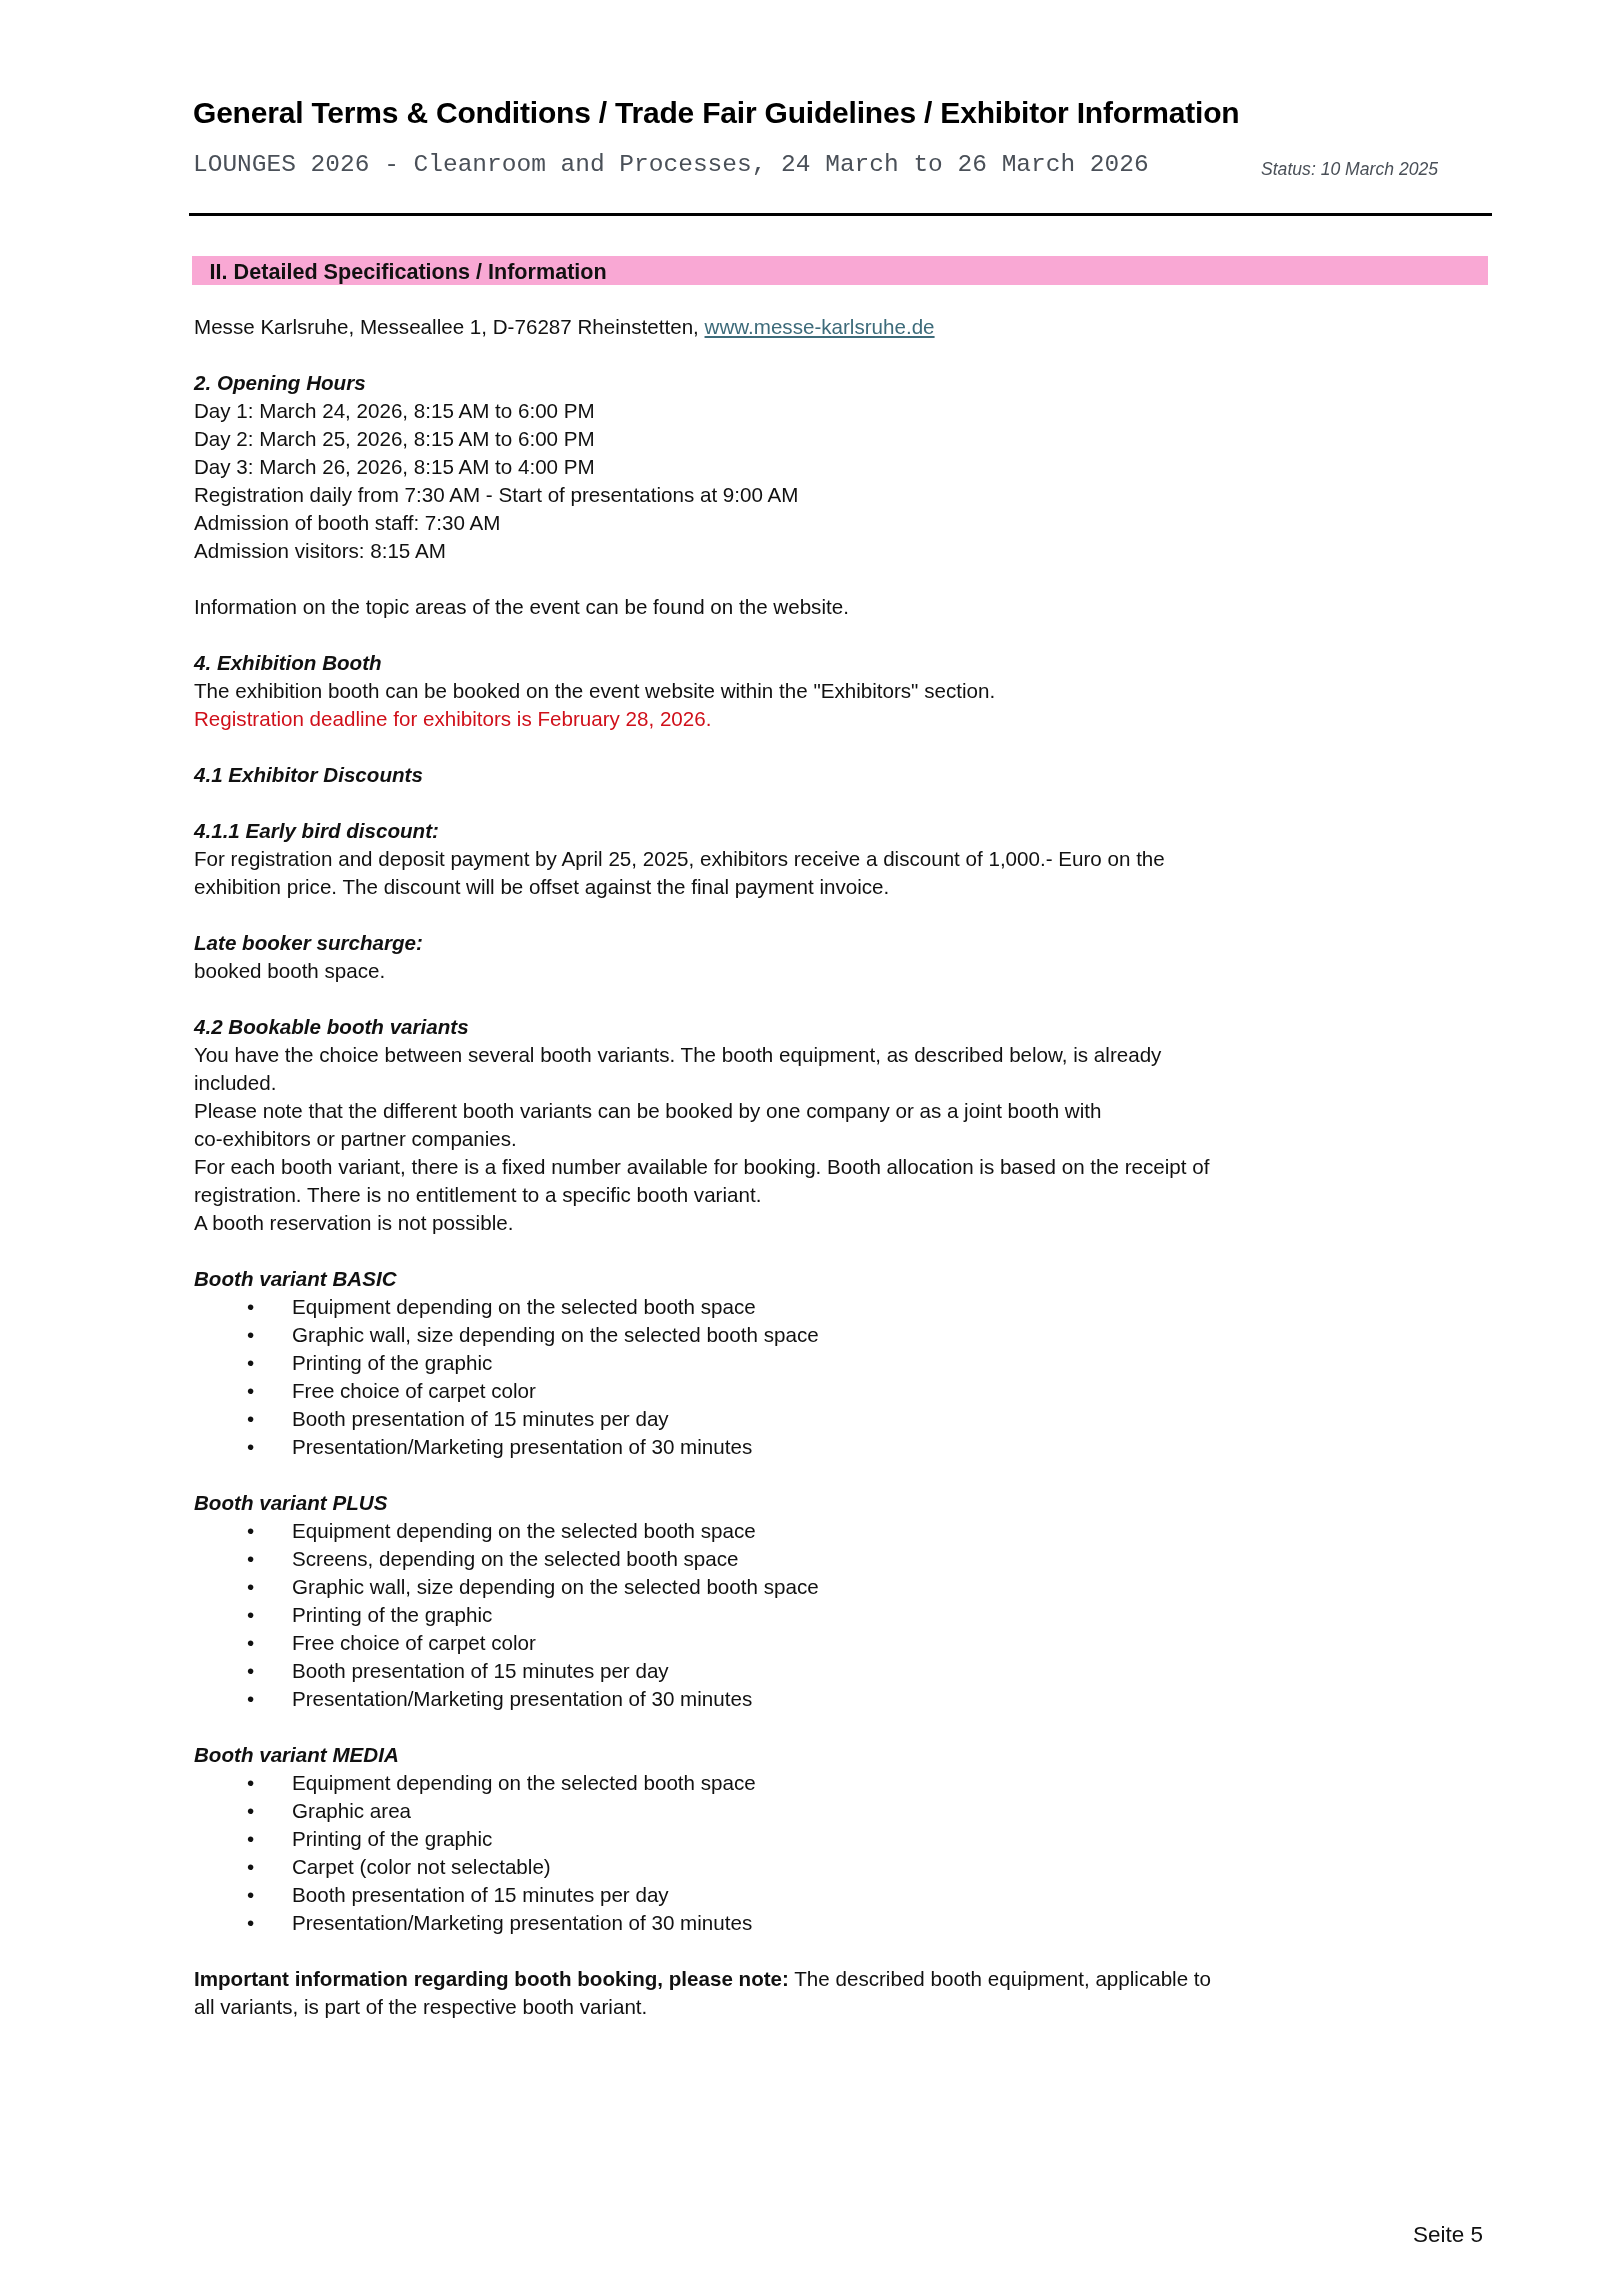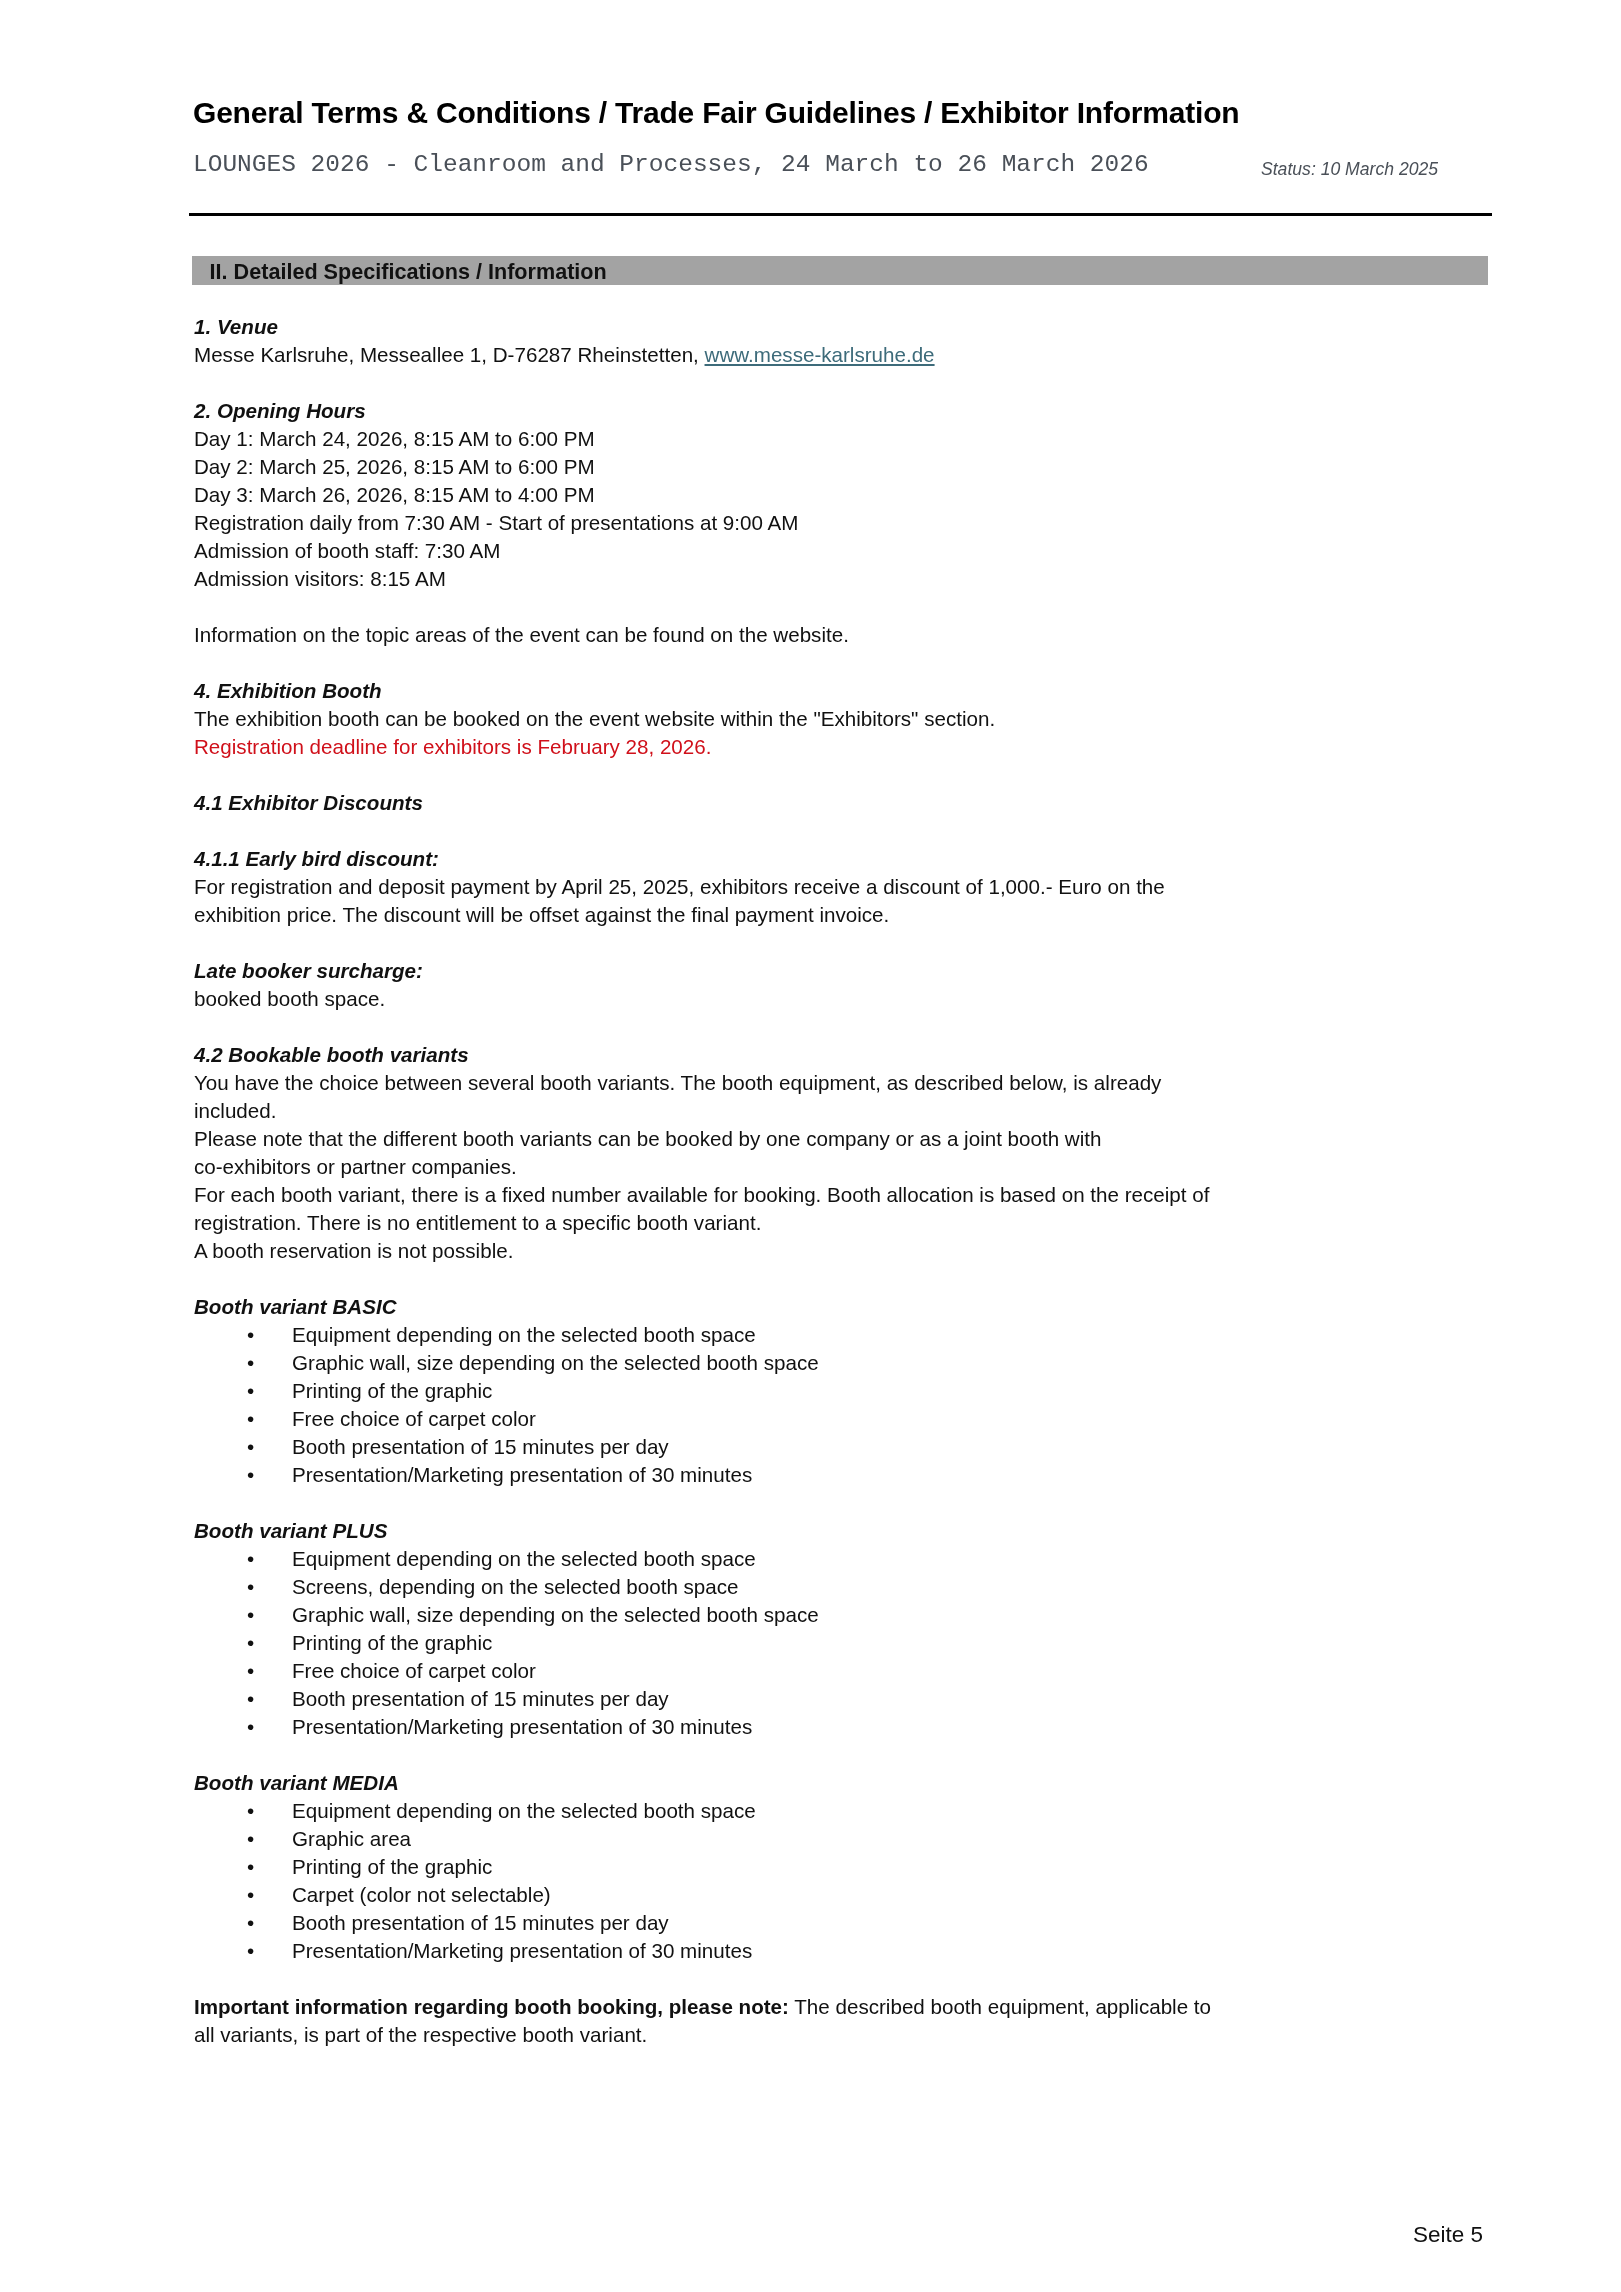--- a/index.html
+++ b/index.html
@@ -6,21 +6,21 @@
     body { width: 1621px; height: 2293px; position: relative; overflow: hidden;
            font-family: "Liberation Sans", sans-serif; color: #111111; }
     .page { position: absolute; left: 0; top: 0; width: 1621px; height: 2192px; }
     .doc-title { position: absolute; left: 193px; top: 96px; font-size: 30px; font-weight: bold;
                  color: #000; letter-spacing: -0.2px; white-space: nowrap; }
     .doc-subtitle { position: absolute; left: 193px; top: 151px; font-size: 24.5px; color: #4a5058;
                     white-space: nowrap; font-family: Liberation Mono, monospace; }
     .doc-status { position: absolute; left: 1261px; top: 159px; font-size: 17.6px; font-style: italic;
                   color: #4a5058; white-space: nowrap; }
     .header-rule { position: absolute; left: 189px; top: 213px; width: 1303px; height: 2.9px; background: #000; }
-    .section-bar { position: absolute; left: 192px; top: 256px; width: 1296px; height: 29px; background: #a3a3a3; }
+    .section-bar { position: absolute; left: 192px; top: 256px; width: 1296px; height: 29px; background: #f9a8d4; }
     .section-bar span { position: absolute; left: 17.6px; top: 2.9px; font-size: 21.6px; font-weight: bold; color: #111;
                         white-space: nowrap; }
     .content { position: absolute; left: 194px; top: 313px; width: 1206px; font-size: 20.6px; line-height: 28px; }
     .content p { margin: 0; }
     .h { font-weight: bold; font-style: italic; }
     .gap { height: 28px; }
     .red { color: #d0101a; }
     .link { color: #3d6b7a; text-decoration: underline; }
     ul.bullets { list-style: none; margin: 0; padding: 0; }
     ul.bullets li { position: relative; padding-left: 98px; }
@@ -37,21 +37,20 @@
   <div class="doc-subtitle">LOUNGES 2026 - Cleanroom and Processes, 24 March to 26 March 2026</div>
   <div class="doc-status">Status: 10 March 2025</div>
   <div class="header-rule"></div>
 
   <div class="section-bar">
     <span>II. Detailed Specifications / Information</span>
   </div>
 
   <div class="content">
 
-    <p class="h">1. Venue</p>
     <p><span>Messe Karlsruhe, Messeallee 1, D-76287 Rheinstetten, </span><a class="link">www.messe-karlsruhe.de</a></p>
     <div class="gap"></div>
 
     <p class="h">2. Opening Hours</p>
     <p>Day 1: March 24, 2026, 8:15 AM to 6:00 PM</p>
     <p>Day 2: March 25, 2026, 8:15 AM to 6:00 PM</p>
     <p>Day 3: March 26, 2026, 8:15 AM to 4:00 PM</p>
     <p>Registration daily from 7:30 AM - Start of presentations at 9:00 AM</p>
     <p>Admission of booth staff: 7:30 AM</p>
     <p>Admission visitors: 8:15 AM</p>

